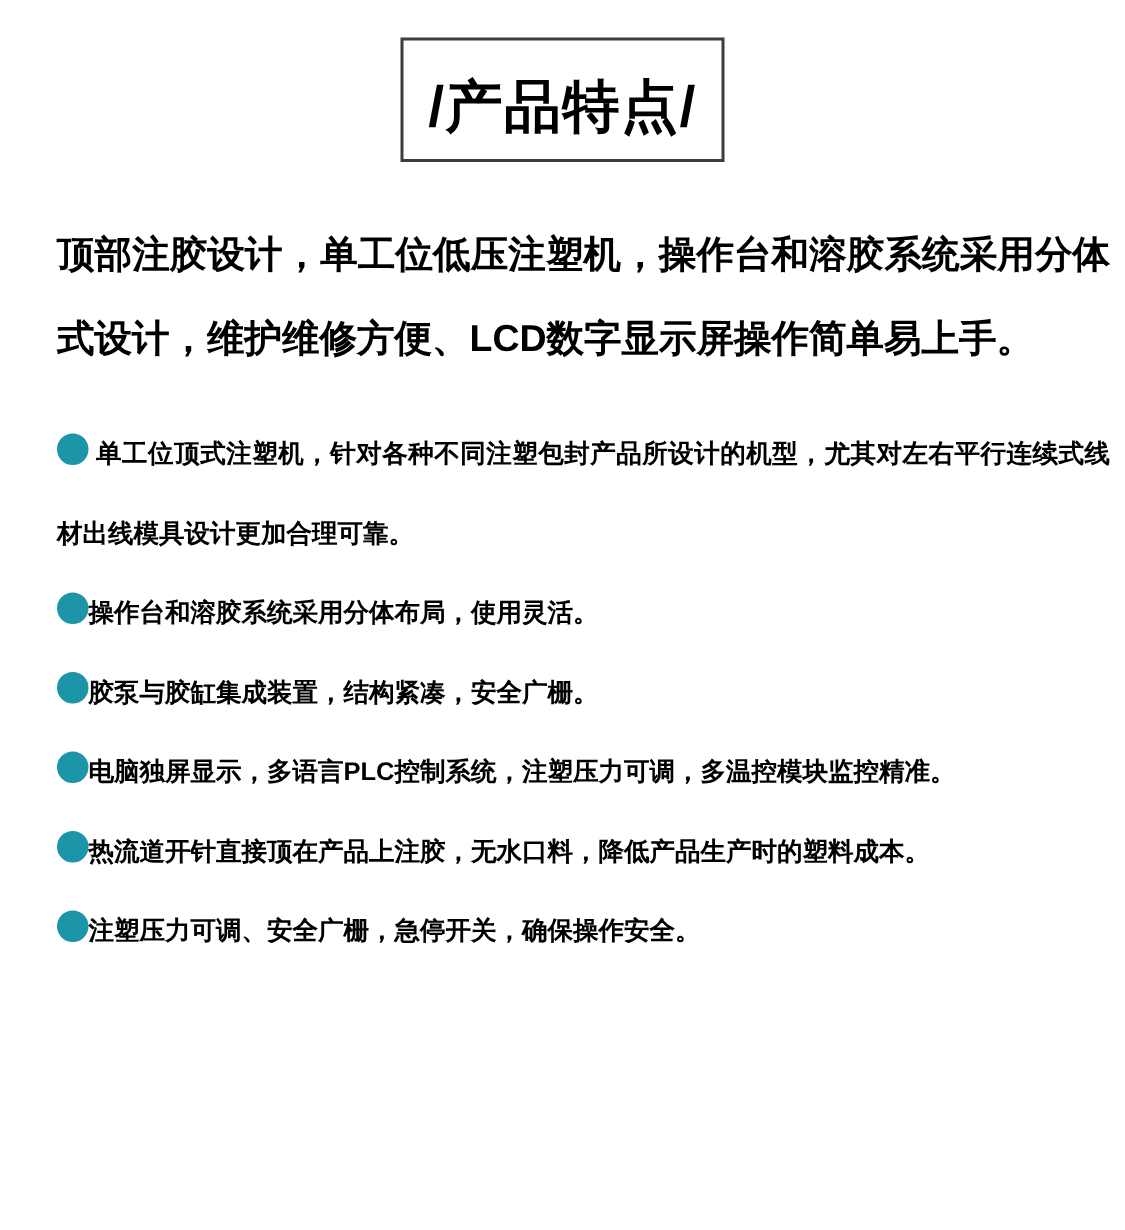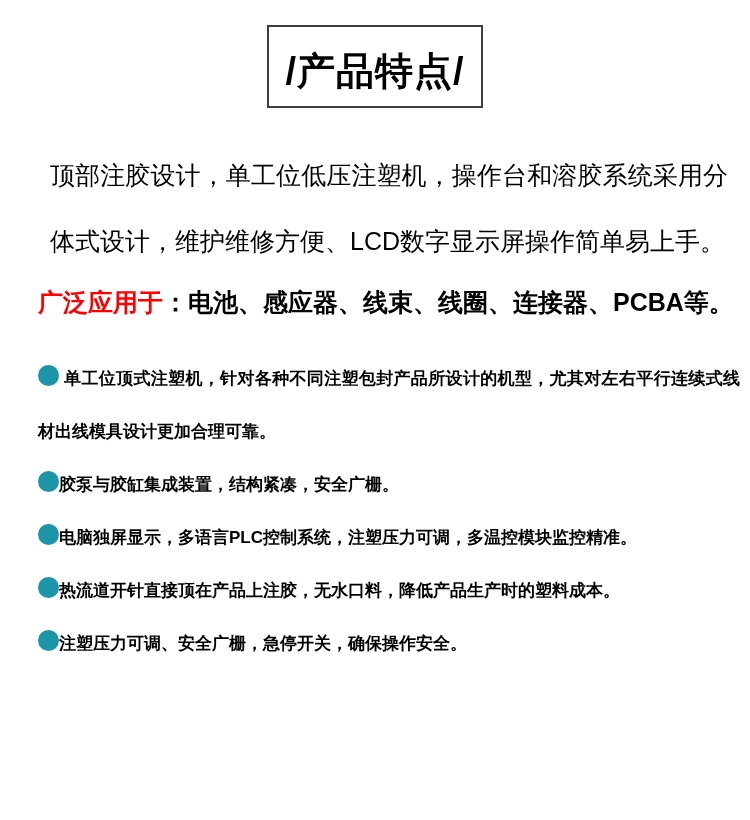--- a/index.html
+++ b/index.html
@@ -36,24 +36,24 @@
   .title {
     font-size: 38px;
     font-weight: bold;
     letter-spacing: 1px;
     white-space: nowrap;
   }
   .content {
     padding: 0 10px 0 38px; 
   }
   .intro {
-    margin: 34px 12px 0;
+    margin: 34px 0 0;
     font-size: 25px;
-    font-weight: normal;
-    line-height: 66px;
+    font-weight: bold;
+    line-height: 56px;
     text-align: justify;
   }
   .apps {
     margin: 0;
     font-size: 25px;
     font-weight: bold;
     line-height: 56px;
   }
   .apps-label { color: var(--label-red); }
   .apps-colon { font-weight: bold; }
@@ -82,24 +82,24 @@
 <div class="page">
 
   <div class="title-box">
     <span class="title">/产品特点/</span>
   </div>
 
   <div class="content">
 
     <p class="intro">顶部注胶设计，单工位低压注塑机，操作台和溶胶系统采用分体式设计，维护维修方便、LCD数字显示屏操作简单易上手。</p>
 
-    <p class="apps"><span class="apps-label">广泛应用于</span><span class="apps-colon">：</span><span class="apps-text">电池、感应器、线束、线圈、连接器、PCBA等。</span></p>
 
     <div class="features">
       <p class="feature"><span class="dot"></span><span class="feature-text"> 单工位顶式注塑机，针对各种不同注塑包封产品所设计的机型，尤其对左右平行连续式线材出线模具设计更加合理可靠。</span></p>
+      <p class="feature"><span class="dot"></span><span class="feature-text">操作台和溶胶系统采用分体布局，使用灵活。</span></p>
       <p class="feature"><span class="dot"></span><span class="feature-text">胶泵与胶缸集成装置，结构紧凑，安全广栅。</span></p>
       <p class="feature"><span class="dot"></span><span class="feature-text">电脑独屏显示，多语言PLC控制系统，注塑压力可调，多温控模块监控精准。</span></p>
       <p class="feature"><span class="dot"></span><span class="feature-text">热流道开针直接顶在产品上注胶，无水口料，降低产品生产时的塑料成本。</span></p>
       <p class="feature"><span class="dot"></span><span class="feature-text">注塑压力可调、安全广栅，急停开关，确保操作安全。</span></p>
     </div>
 
   </div>
 </div>
 
 </body></html>

